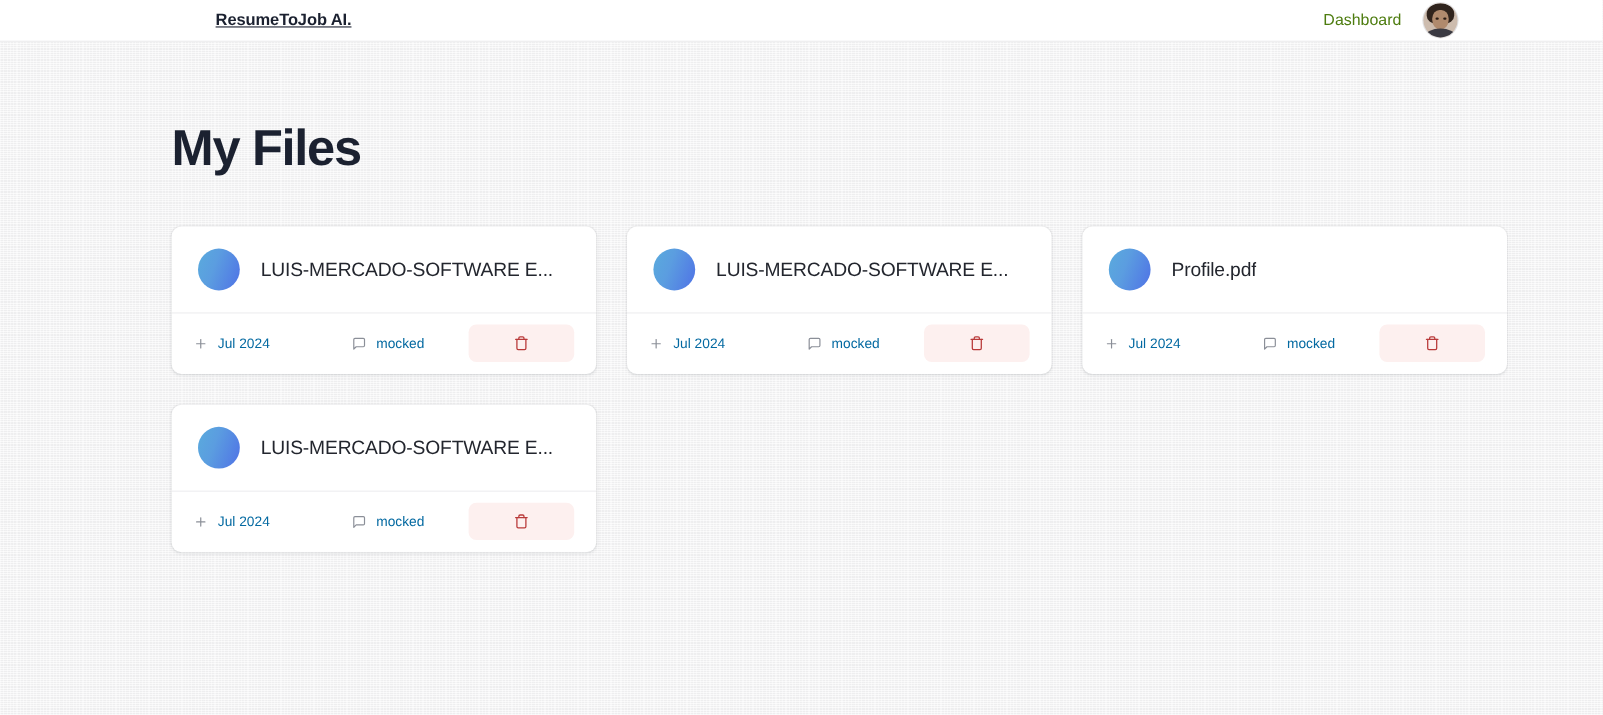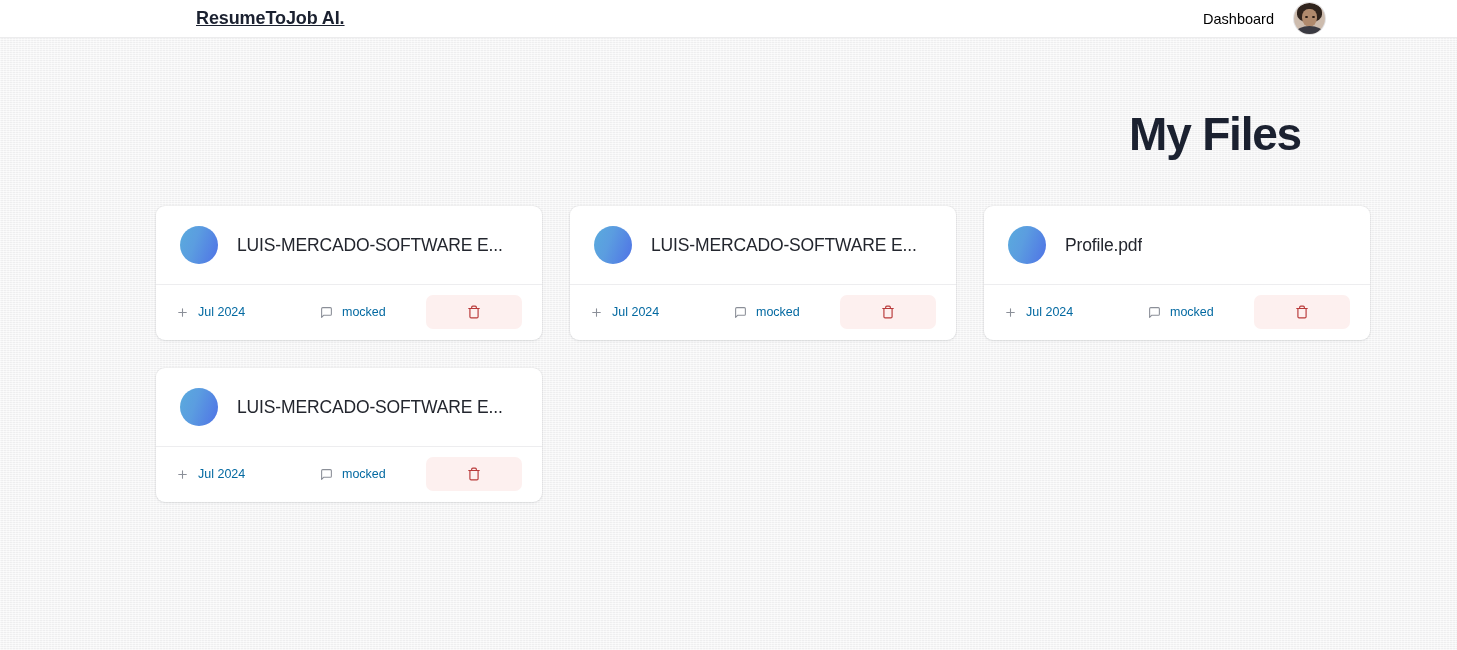--- a/index.html
+++ b/index.html
@@ -26,36 +26,36 @@
     position: relative;
     height: 38px;
     background: #ffffff;
     border-bottom: 1px solid #ececed;
     display: flex;
     align-items: center;
   }
   .brand {
     position: absolute;
     left: 196px;
-    font-size: 18px;
+    font-size: 15px;
     font-weight: 700;
     letter-spacing: -0.1px;
     color: #1b2130;
     white-space: nowrap;
   }
   .topbar-right {
     position: absolute;
     right: 132px;
     display: flex;
     align-items: center;
     gap: 20px;
   }
   .nav-link {
     font-size: 14.5px;
-    color: #000000;
+    color: #4d7c0f;
     text-decoration: none;
     white-space: nowrap;
   }
   .avatar {
     width: 31px;
     height: 31px;
     border-radius: 50%;
     overflow: hidden;
     position: relative;
     background: #cdbcae;
@@ -96,21 +96,20 @@
   
   .page {
     padding: 0 156px;
   }
 
   .page-head {
     display: flex;
     align-items: flex-end;
     justify-content: space-between;
     padding-top: 72px;
-    flex-direction: column;
   }
   .page-title {
     font-size: 46px;
     font-weight: 800;
     letter-spacing: -1.2px;
     color: #1b2130;
     line-height: 1.05;
   }
   .upload-btn {
     background: #4f46e5;

